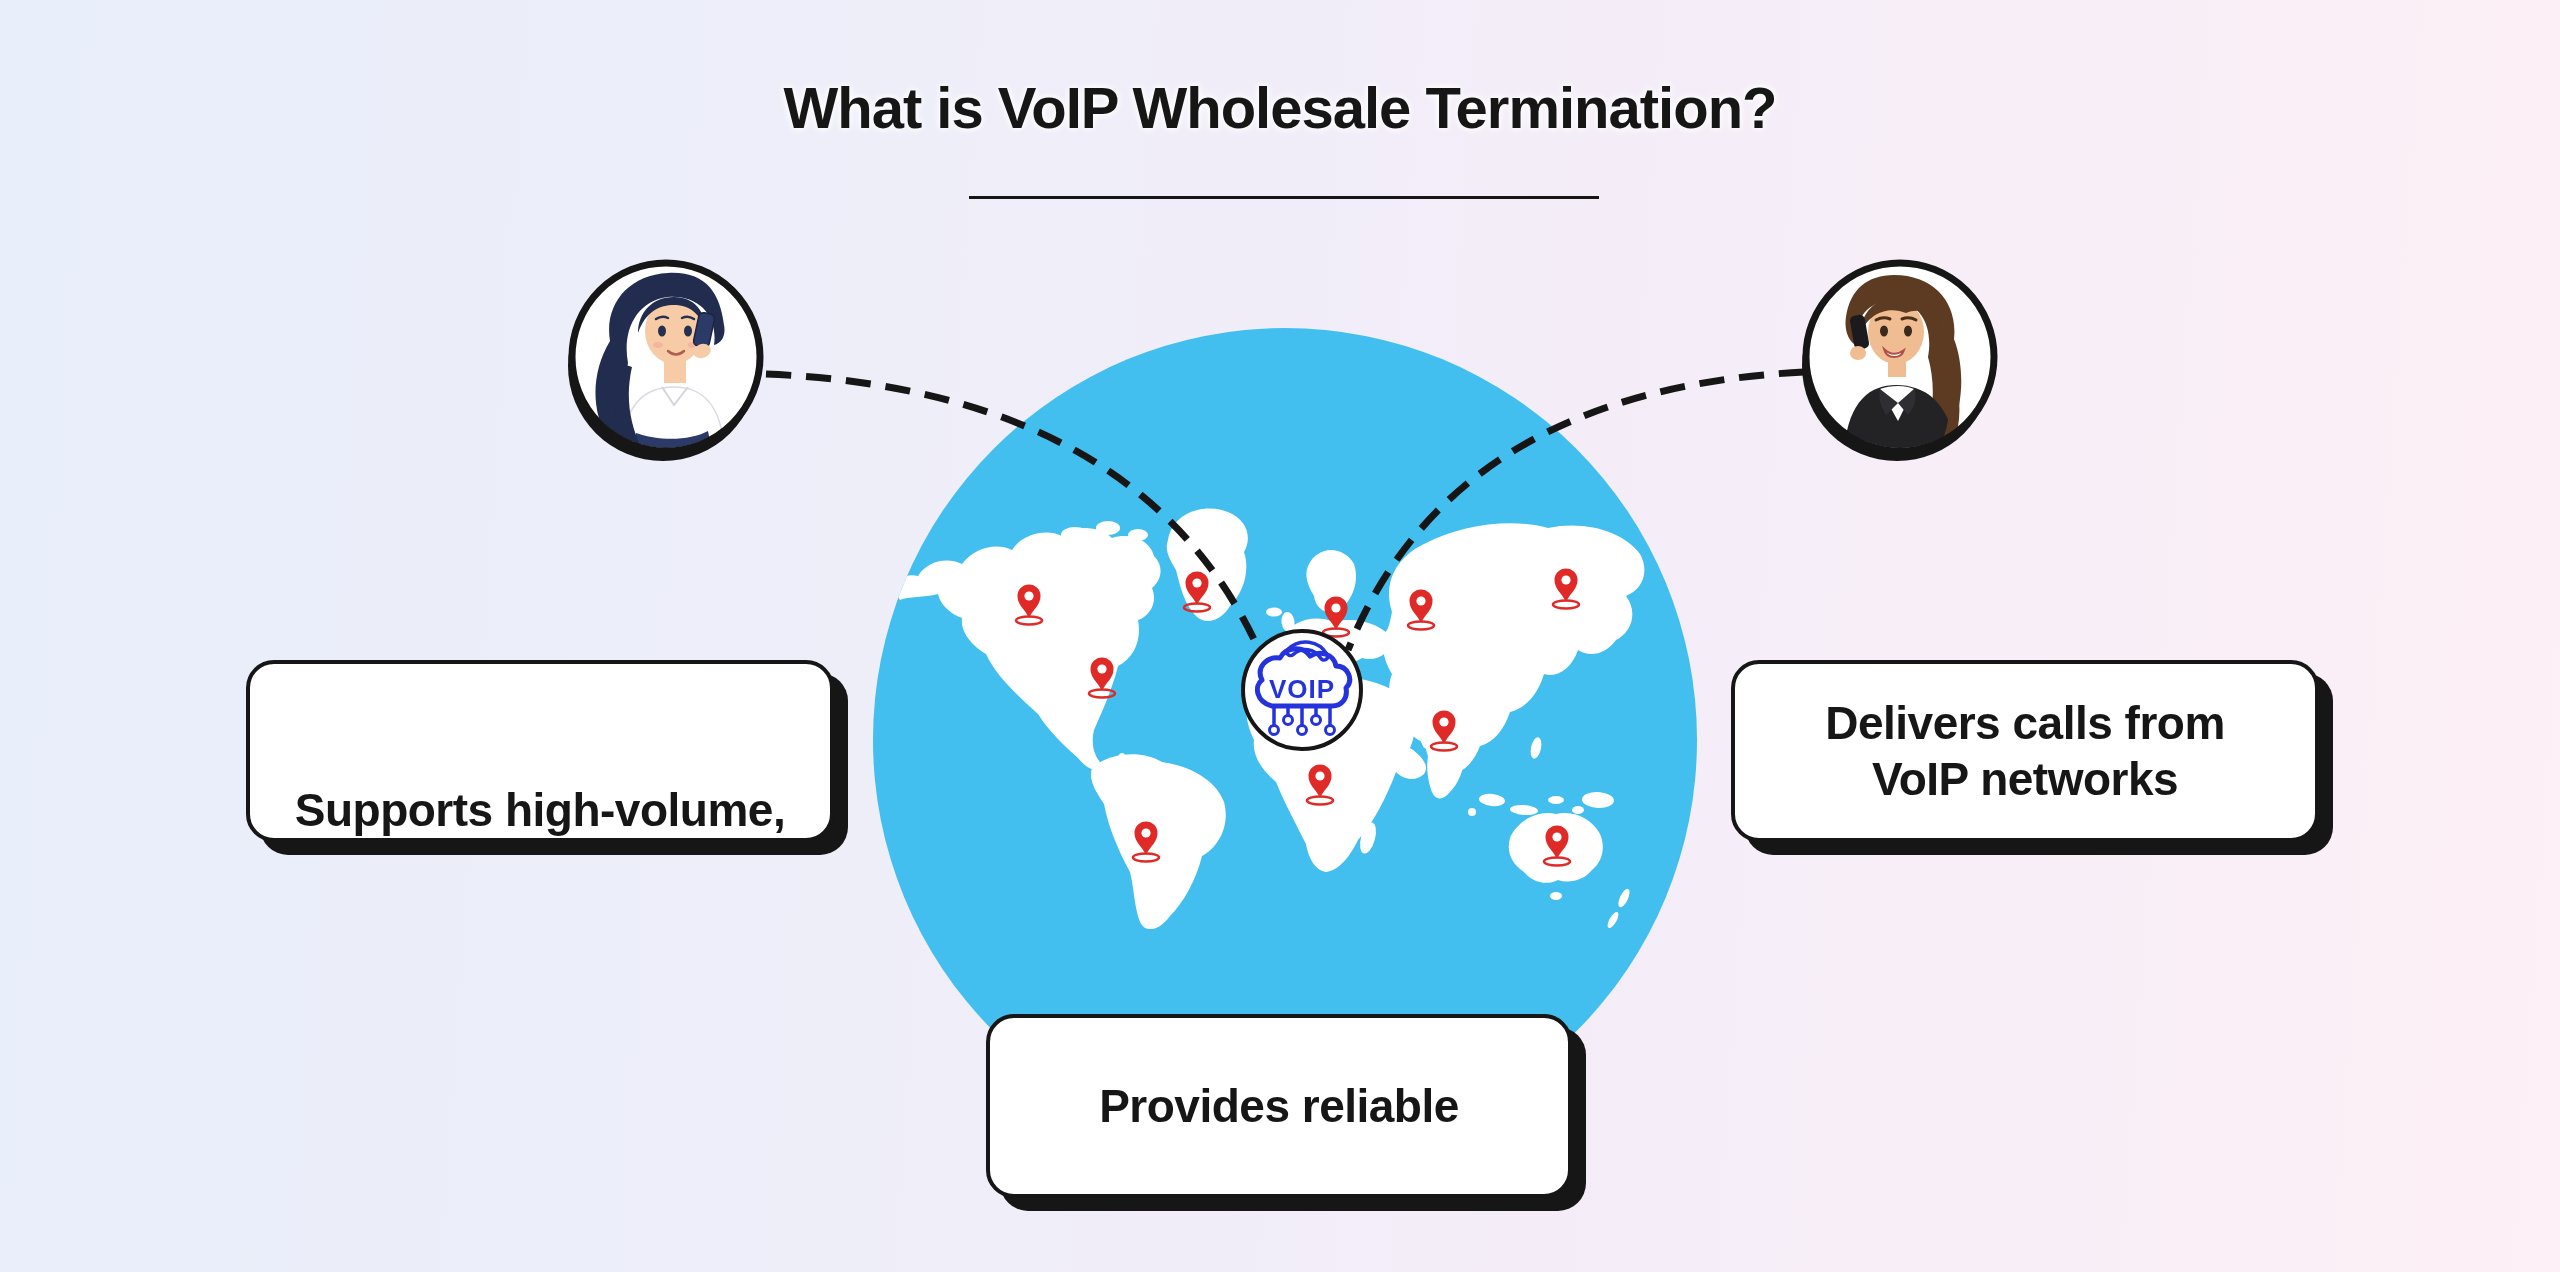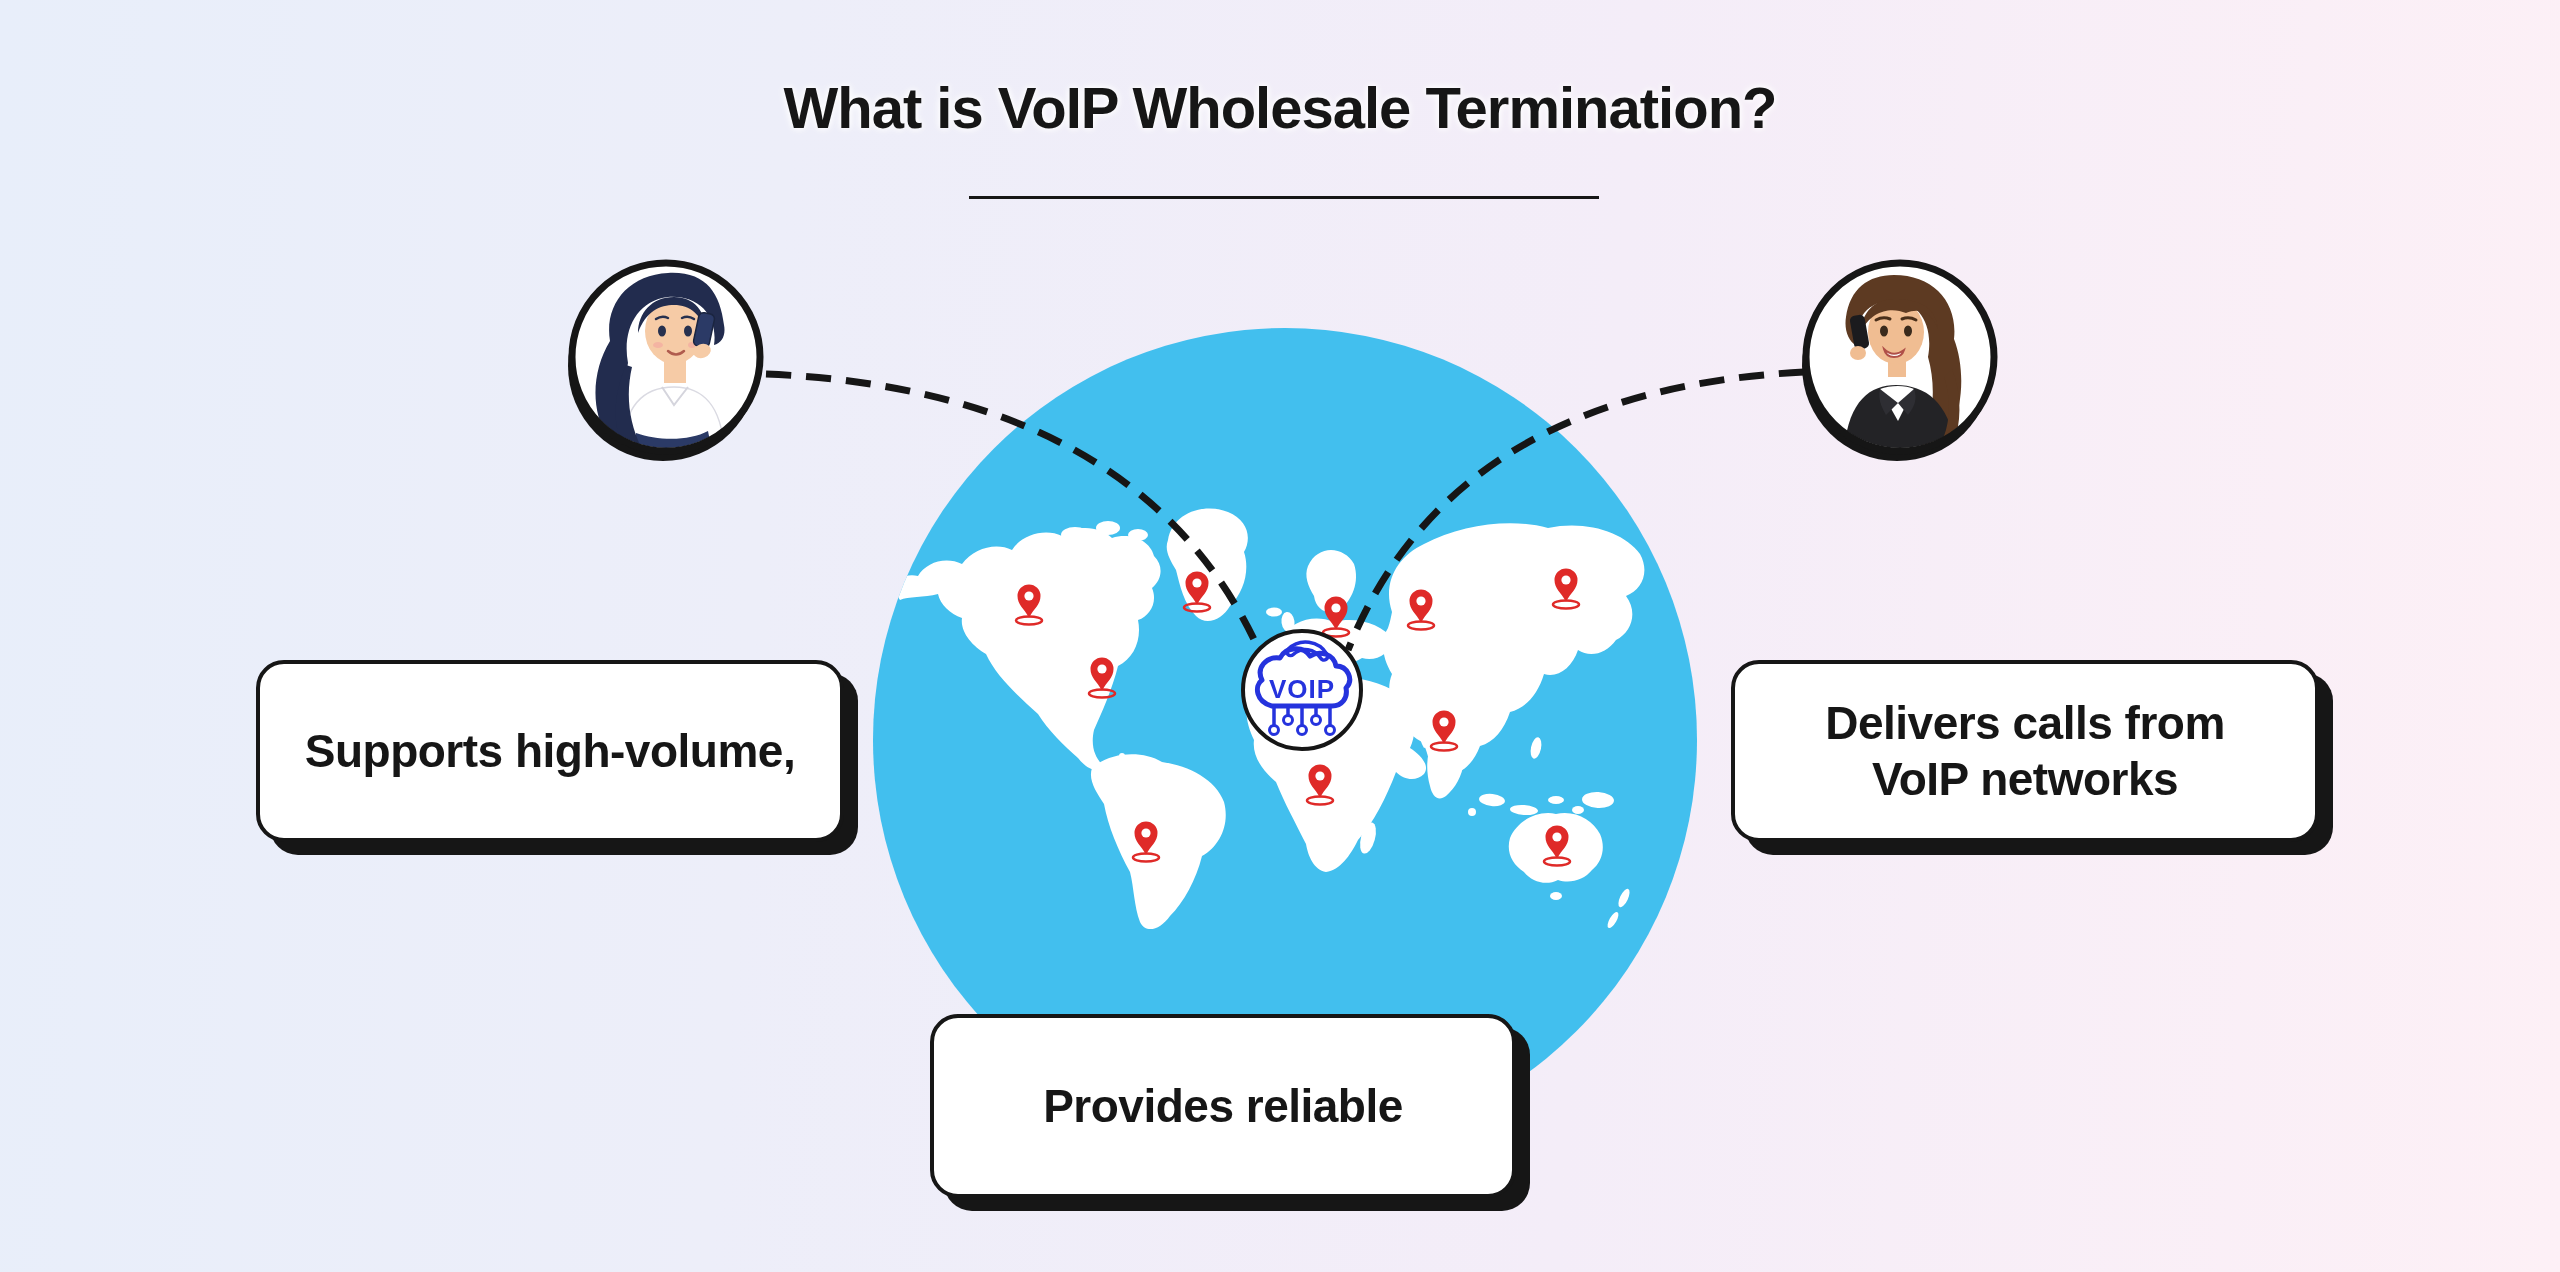--- a/index.html
+++ b/index.html
@@ -47,23 +47,23 @@
     flex-direction: column;
     align-items: center;
     justify-content: center;
     text-align: center;
     font-size: 46px;
     line-height: 56px;
     font-weight: bold;
     letter-spacing: -0.5px;
     color: var(--ink, #191919);
   }
-  .callout-left   { left: 256px;  top: 660px;  width: 588px; height: 182px; }
+  .callout-left   { left: 246px;  top: 660px;  width: 588px; height: 182px; justify-content: flex-end; }
   .callout-right  { left: 1716px; top: 660px;  width: 588px; height: 182px; margin-left: 15px; }
-  .callout-bottom { left: 930px;  top: 1014px; width: 586px; height: 184px; }
+  .callout-bottom { left: 986px;  top: 1014px; width: 586px; height: 184px; }
 
   
   .map-circle   { fill: var(--map-circle, #42bfee); }
   .land         { fill: #ffffff; }
   .dash-line    { fill: none; stroke: var(--ink, #1c1c1c); stroke-width: 7; stroke-dasharray: 25 15; }
   .pin-body     { fill: var(--pin, #df2a28); }
   .pin-hole     { fill: #ffffff; }
   .pin-ring     { fill: none; stroke: var(--pin, #df2a28); stroke-width: 2.5; }
   .badge-circle { fill: #ffffff; stroke: var(--ink, #161616); stroke-width: 4; }
   .voip-stroke  { fill: none; stroke: var(--voip-icon, #2533dd); }

